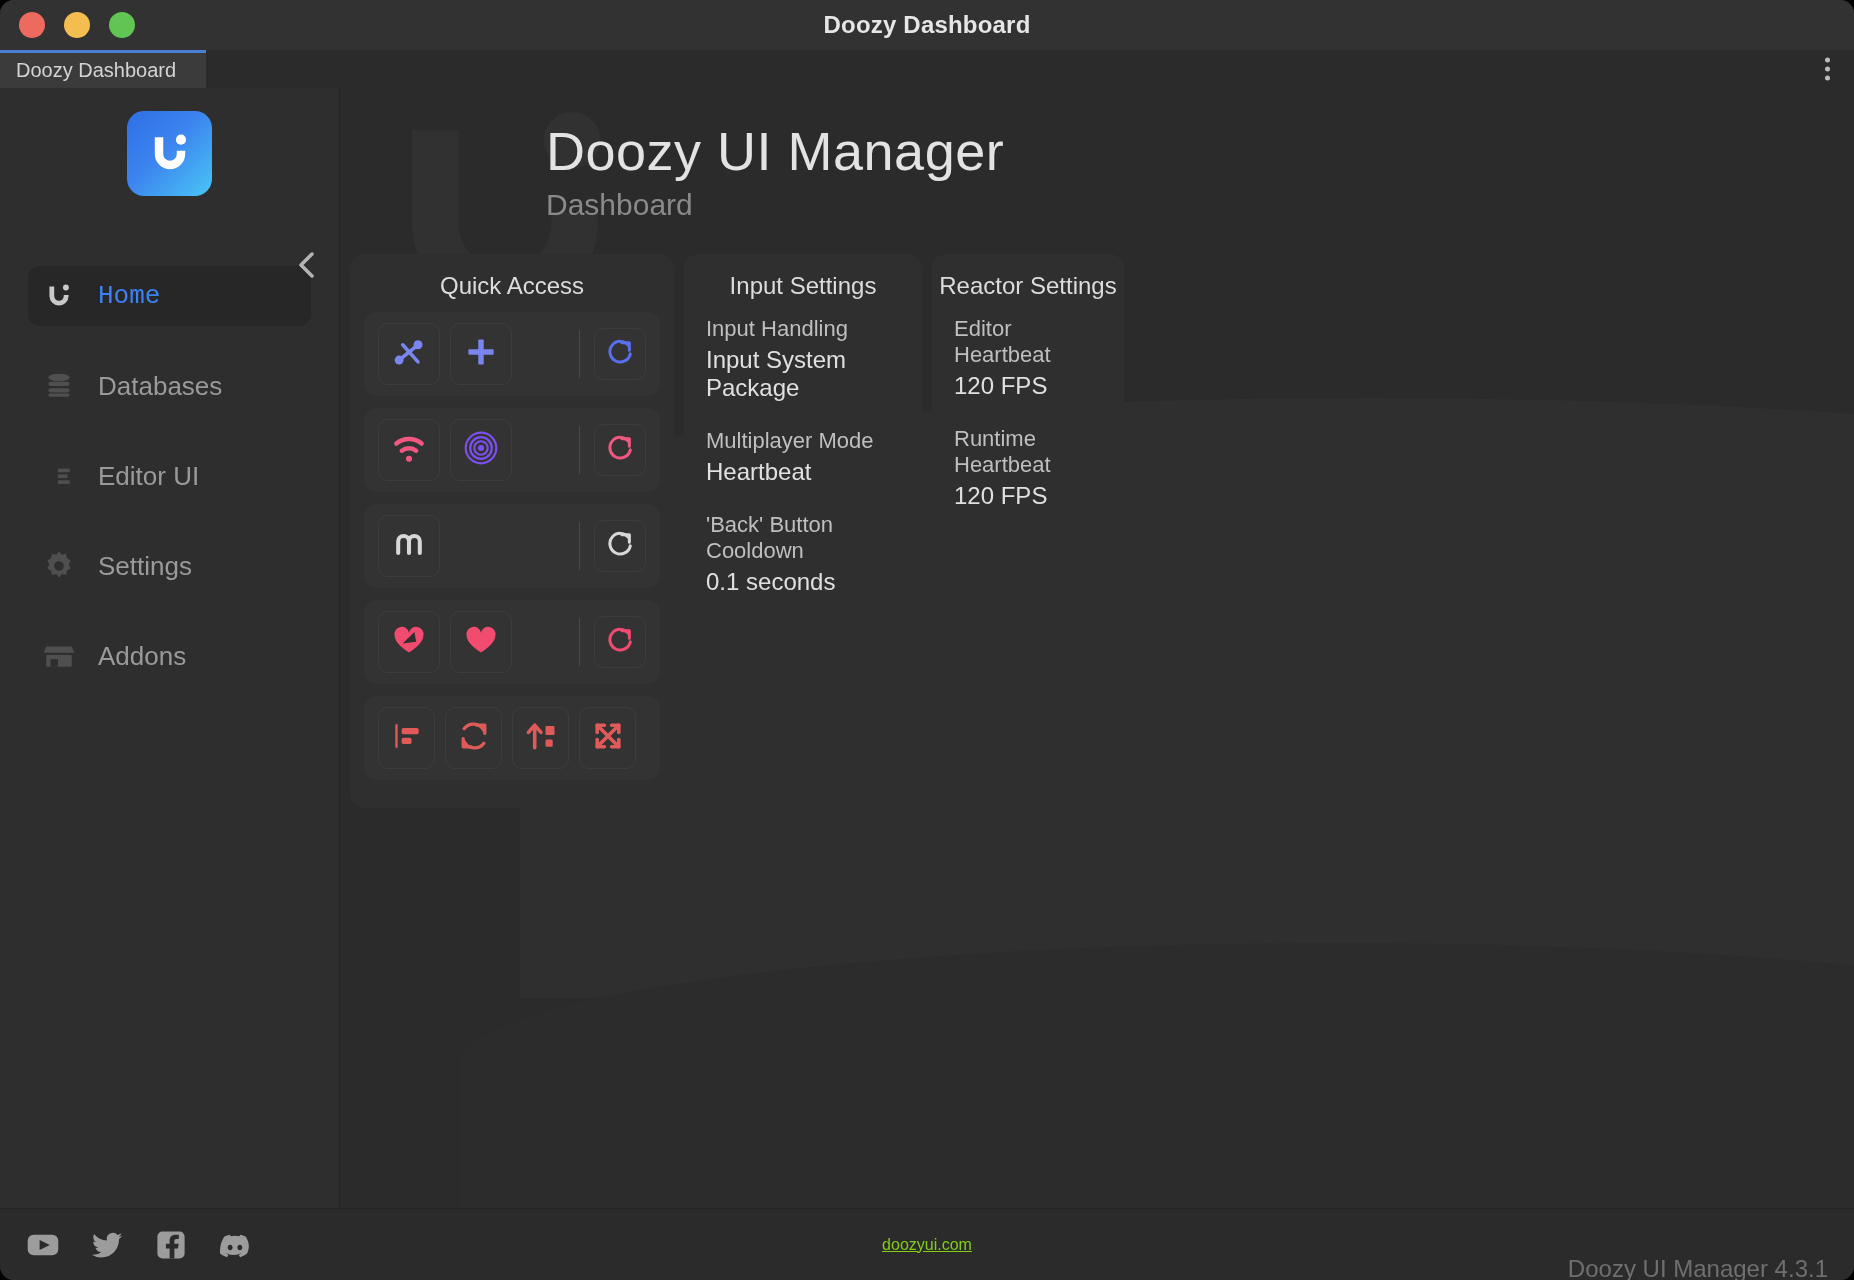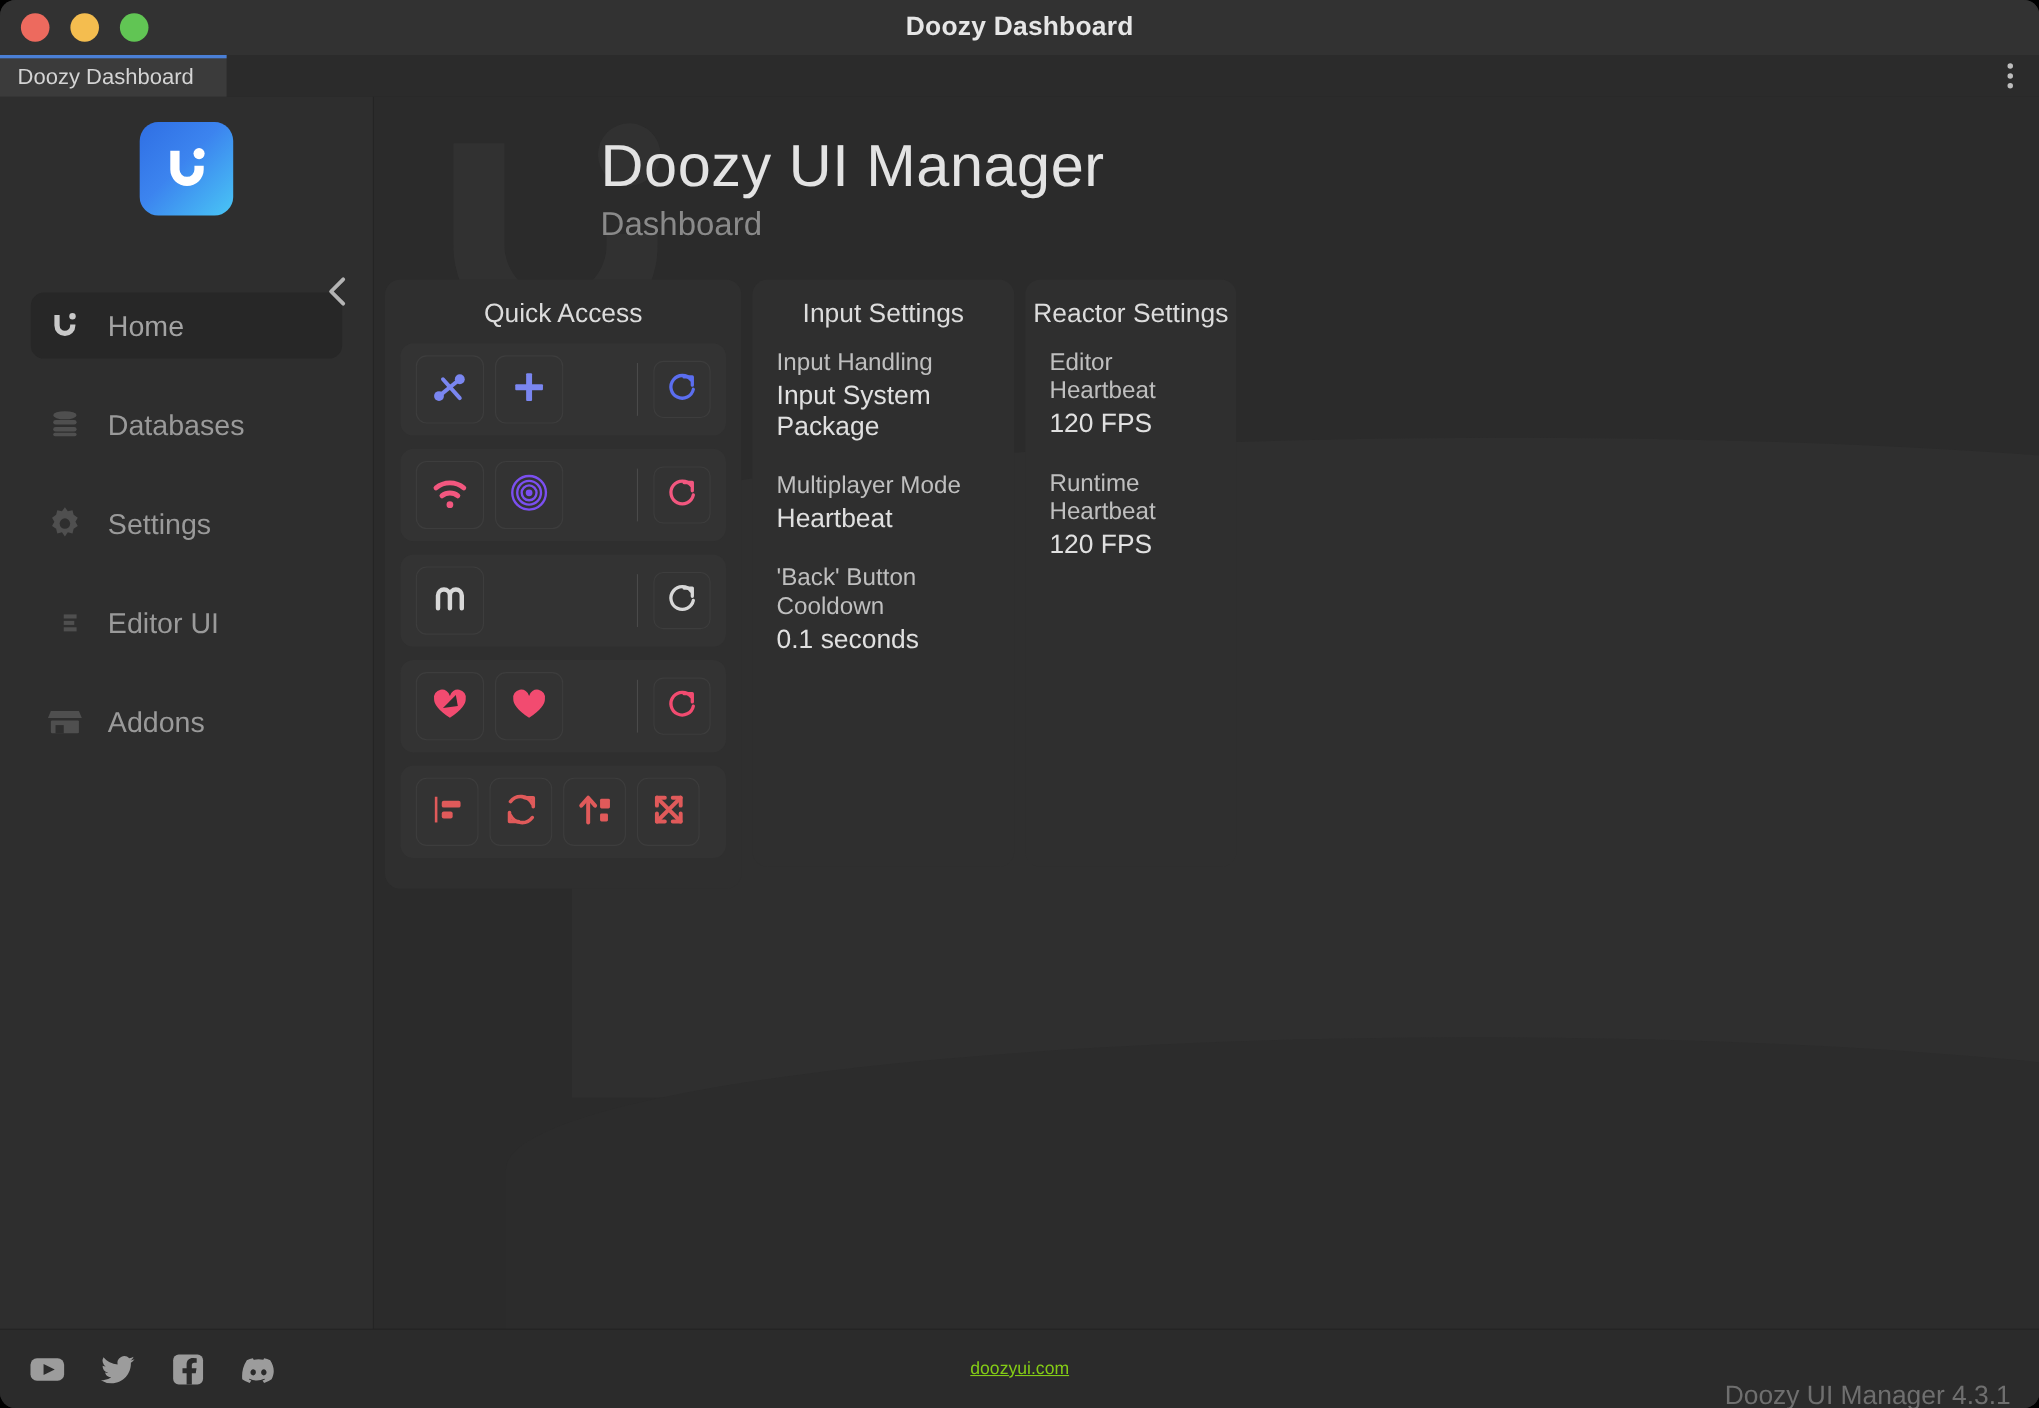--- a/index.html
+++ b/index.html
@@ -89,21 +89,21 @@
     cursor: pointer;
   }
   .nav-item.active { background: #272727; }
   .nav-item .ico {
     width: 34px; height: 34px;
     display: flex; align-items: center; justify-content: center;
     color: #4f4f4f; flex: 0 0 34px;
   }
   .nav-item.active .ico { color: #c9c9c9; }
   .nav-item .lbl { color: #9a9a9a; font-size: 26px; }
-  .nav-item.active .lbl { color: #a3a3a3; }
+  .nav-item.active .lbl { color: #3b82f6; font-family: Liberation Mono, monospace; }
   .nav-item .ico svg { width: 100%; height: 100%; fill: currentColor; }
 
   
   .main {
     flex: 1 1 auto; position: relative;
     background: #2b2b2b; overflow: hidden;
   }
   .bg-curve-1, .bg-curve-2 {
     position: absolute; pointer-events: none;
   }
@@ -264,37 +264,37 @@
               <rect x="12" y="36" width="40" height="8" rx="4"></rect>
               <rect x="12" y="46" width="40" height="6" rx="3"></rect>
             </svg>
           </span>
           <span class="lbl">Databases</span>
         </div>
 
         <div class="nav-item">
           <span class="ico">
             <svg viewBox="0 0 64 64">
-              <path d="M32 4 l5 7 8-2 2 8 7 5-4 7 4 7-7 5-2 8-8-2-5 7-5-7-8 2-2-8-7-5 4-7-4-7 7-5 2-8 8 2z"></path>
-              <circle cx="32" cy="32" r="9" fill="#2e2e2e"></circle>
-            </svg>
-          </span>
-          <span class="lbl">Settings</span>
-        </div>
-
-        <div class="nav-item">
-          <span class="ico">
-            <svg viewBox="0 0 64 64">
               <path d="M34 6 A26 26 0 1 0 34 58 A20 20 0 1 1 34 6 Z"></path>
               <rect x="30" y="18" width="22" height="7"></rect>
               <rect x="30" y="29" width="18" height="7"></rect>
               <rect x="30" y="40" width="22" height="7"></rect>
             </svg>
           </span>
           <span class="lbl">Editor UI</span>
+        </div>
+
+        <div class="nav-item">
+          <span class="ico">
+            <svg viewBox="0 0 64 64">
+              <path d="M32 4 l5 7 8-2 2 8 7 5-4 7 4 7-7 5-2 8-8-2-5 7-5-7-8 2-2-8-7-5 4-7-4-7 7-5 2-8 8 2z"></path>
+              <circle cx="32" cy="32" r="9" fill="#2e2e2e"></circle>
+            </svg>
+          </span>
+          <span class="lbl">Settings</span>
         </div>
 
         <div class="nav-item">
           <span class="ico">
             <svg viewBox="0 0 64 64">
               <path d="M8 14 h48 l5 12 H3 z"></path>
               <rect x="8" y="30" width="48" height="22" rx="2"></rect>
               <rect x="16" y="38" width="14" height="14" fill="#2e2e2e"></rect>
             </svg>
           </span>

